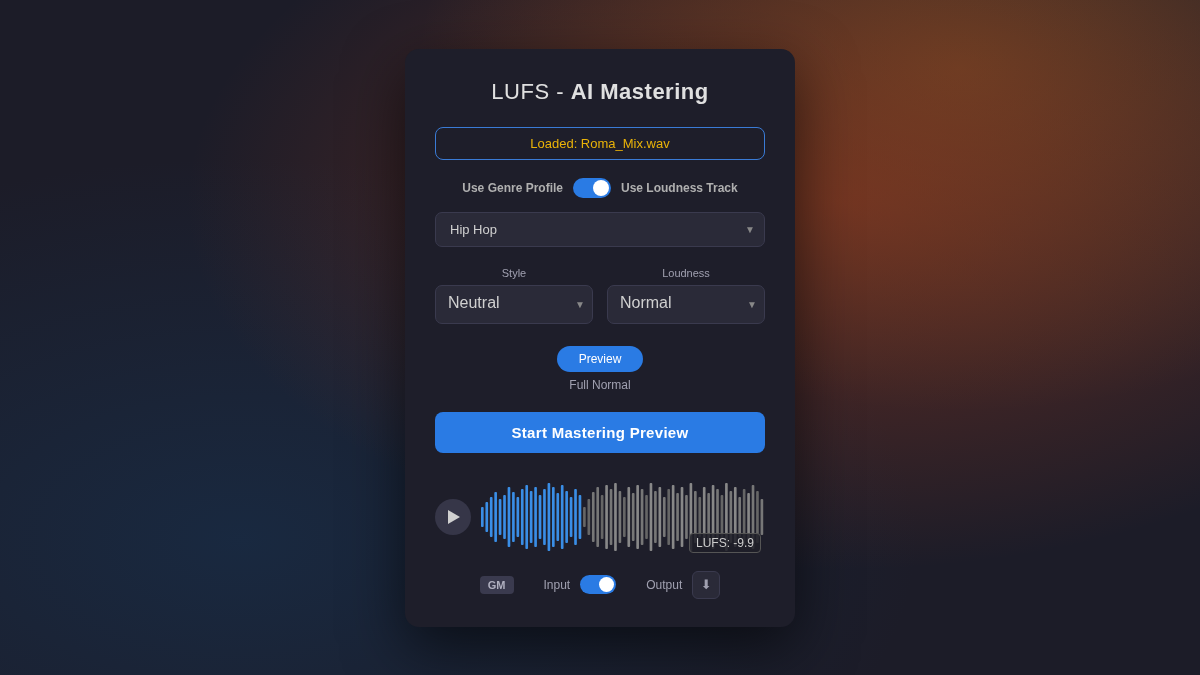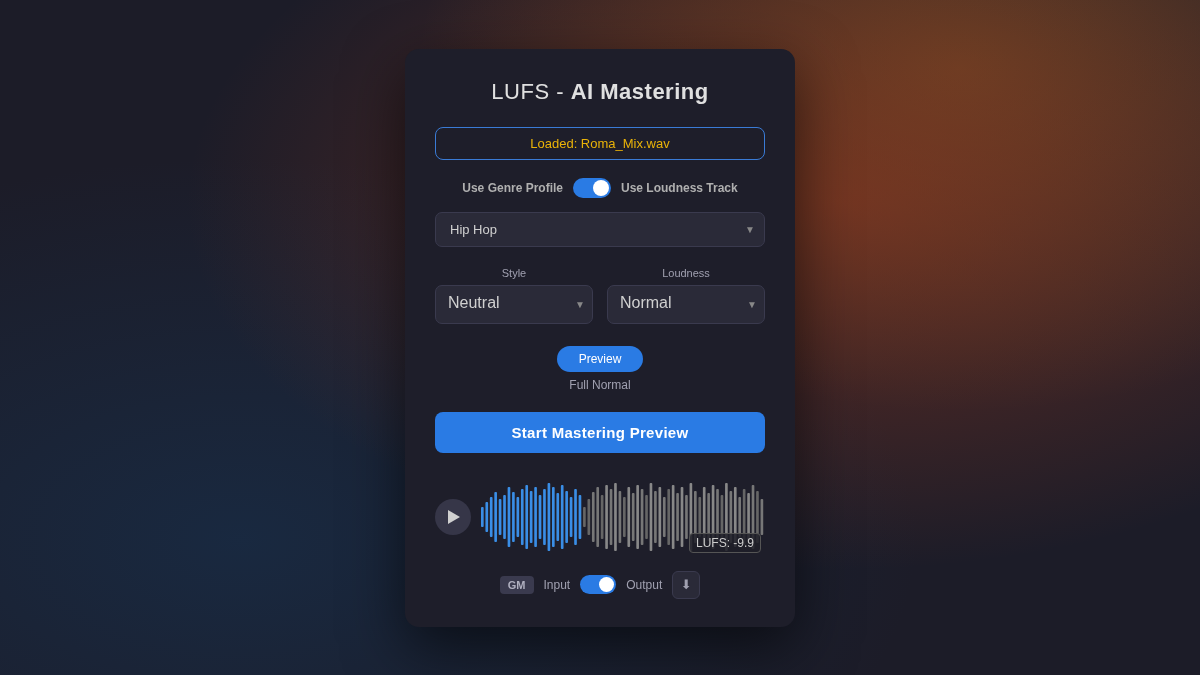--- a/index.html
+++ b/index.html
@@ -275,20 +275,21 @@
       border-radius: 4px;
       padding: 3px 8px;
       font-size: 11px;
       color: #b0b0c0;
       font-weight: 600;
     }
 
     .io-label {
       font-size: 12px;
       color: #a0a0b0;
+      margin-left: 20px;
     }
 
     .io-toggle {
       width: 36px;
       height: 19px;
       background: #2a7be4;
       border-radius: 10px;
       position: relative;
       cursor: pointer;
     }

